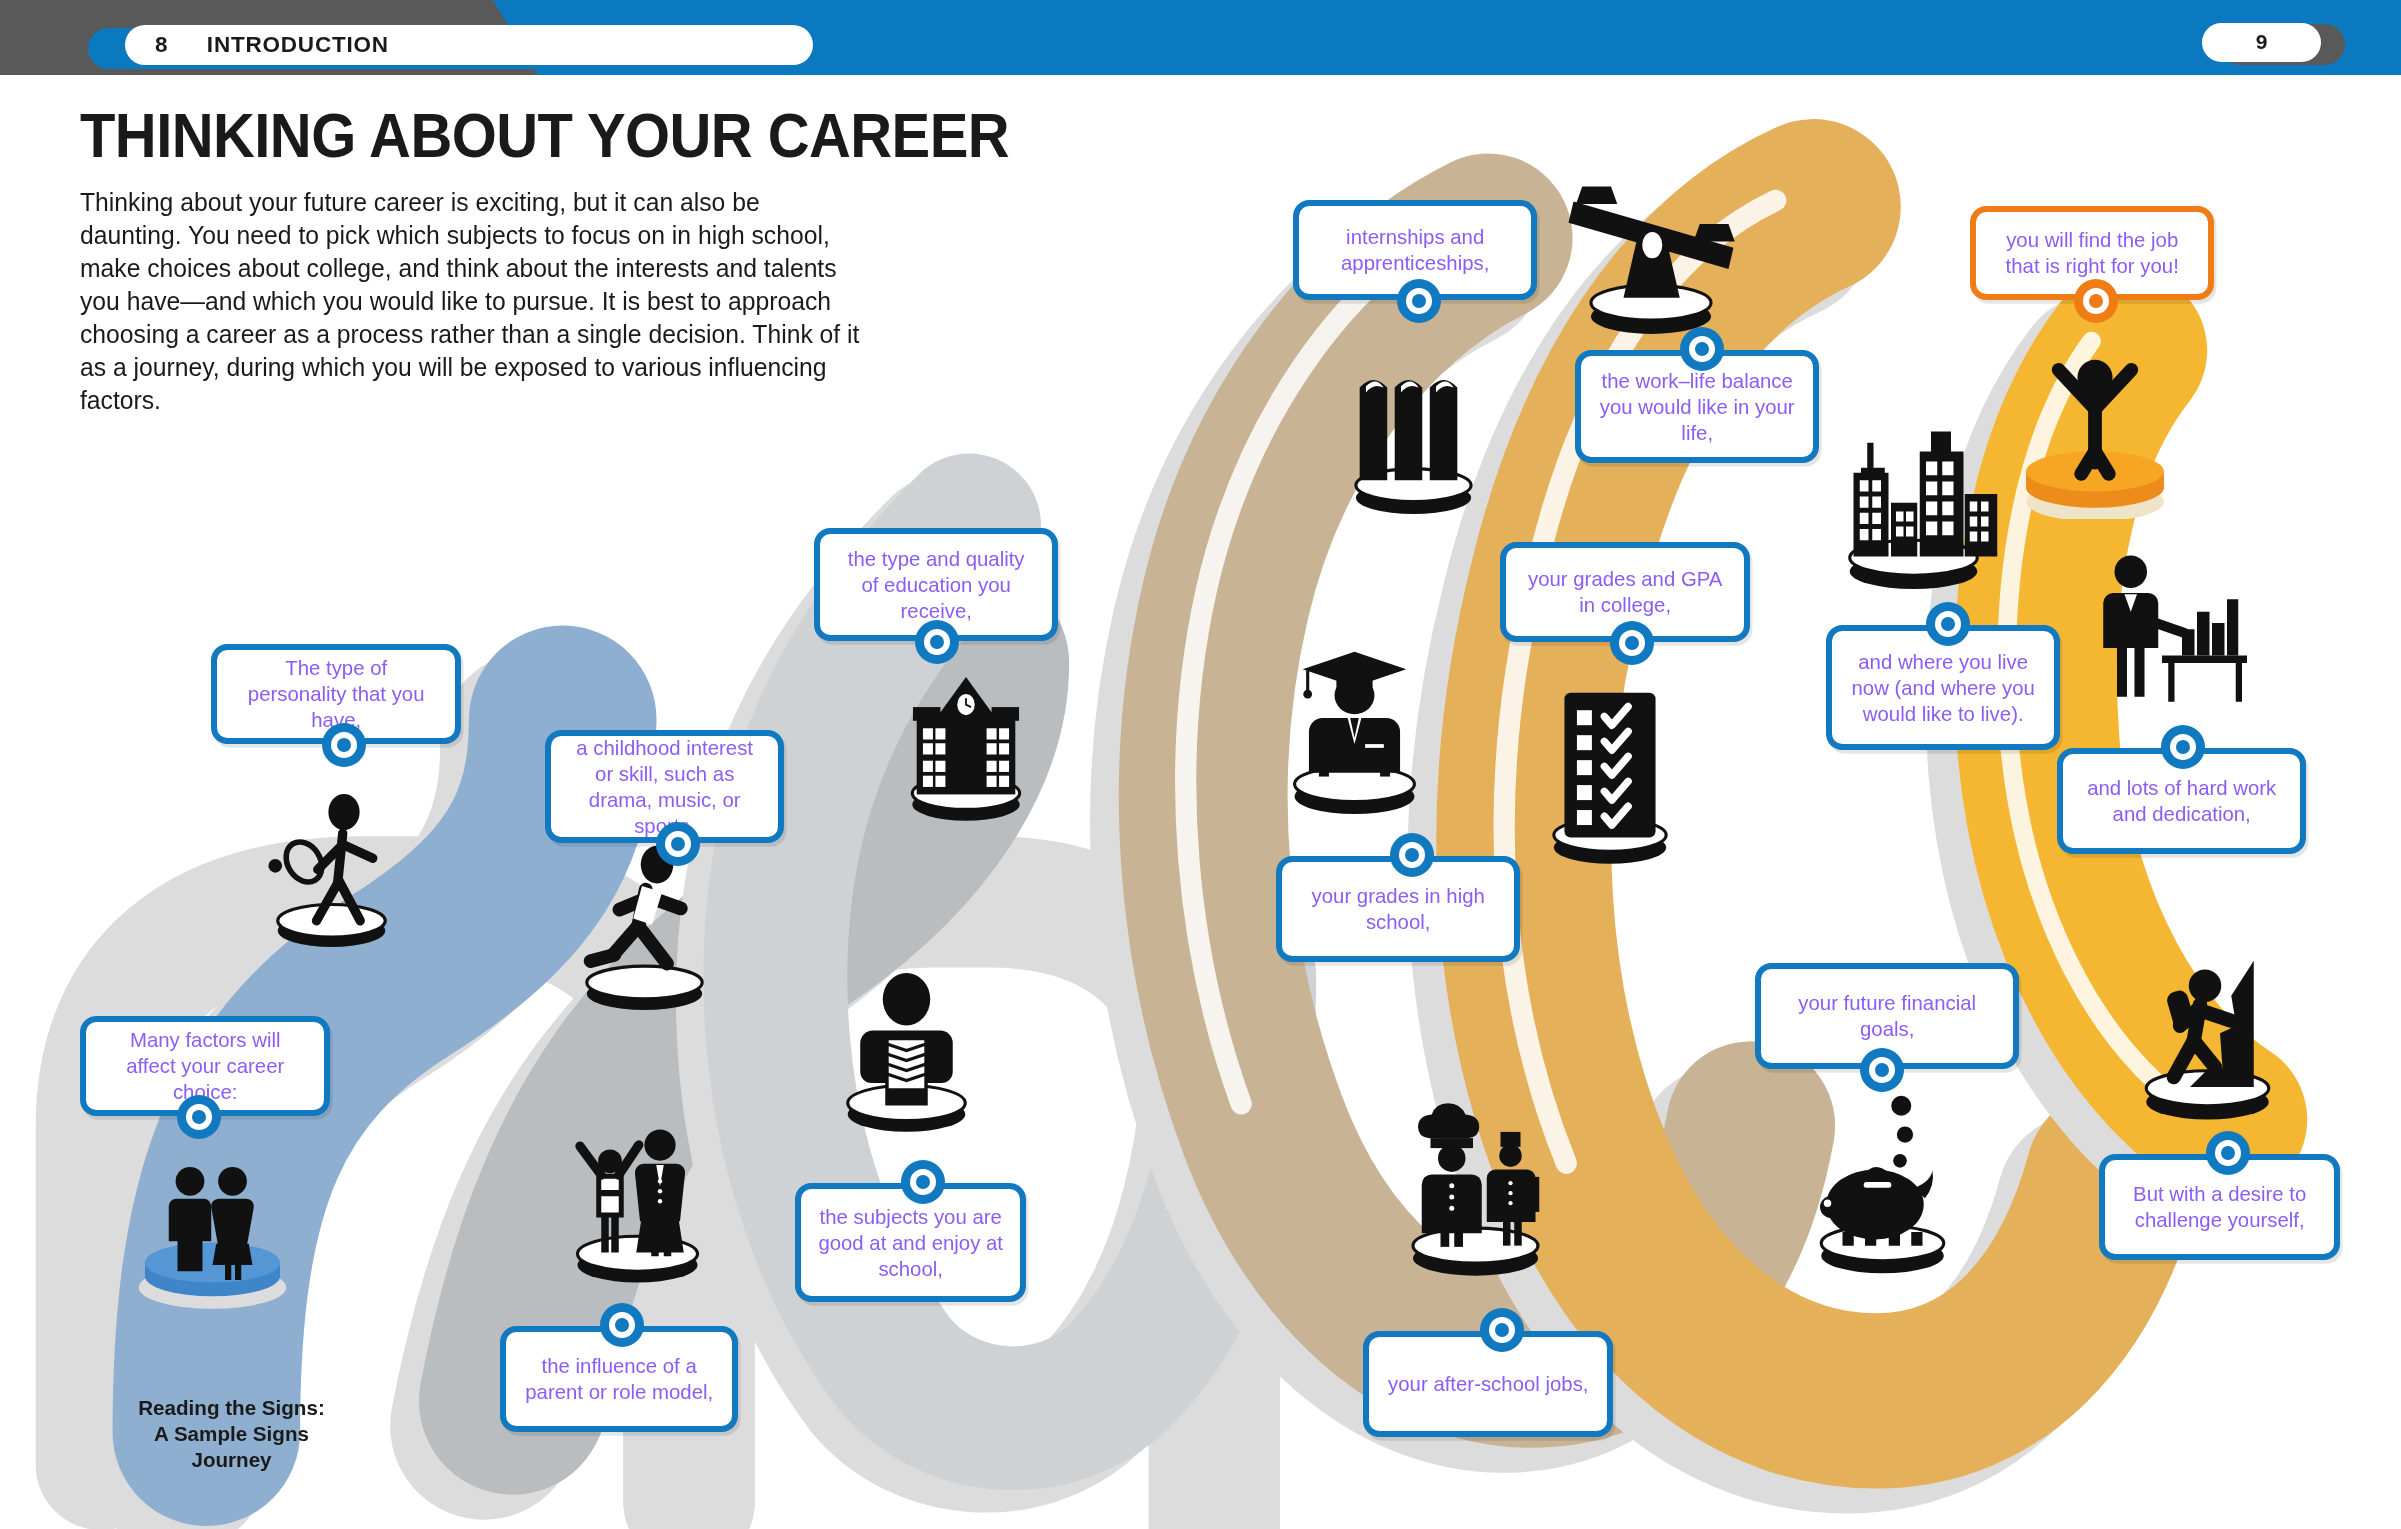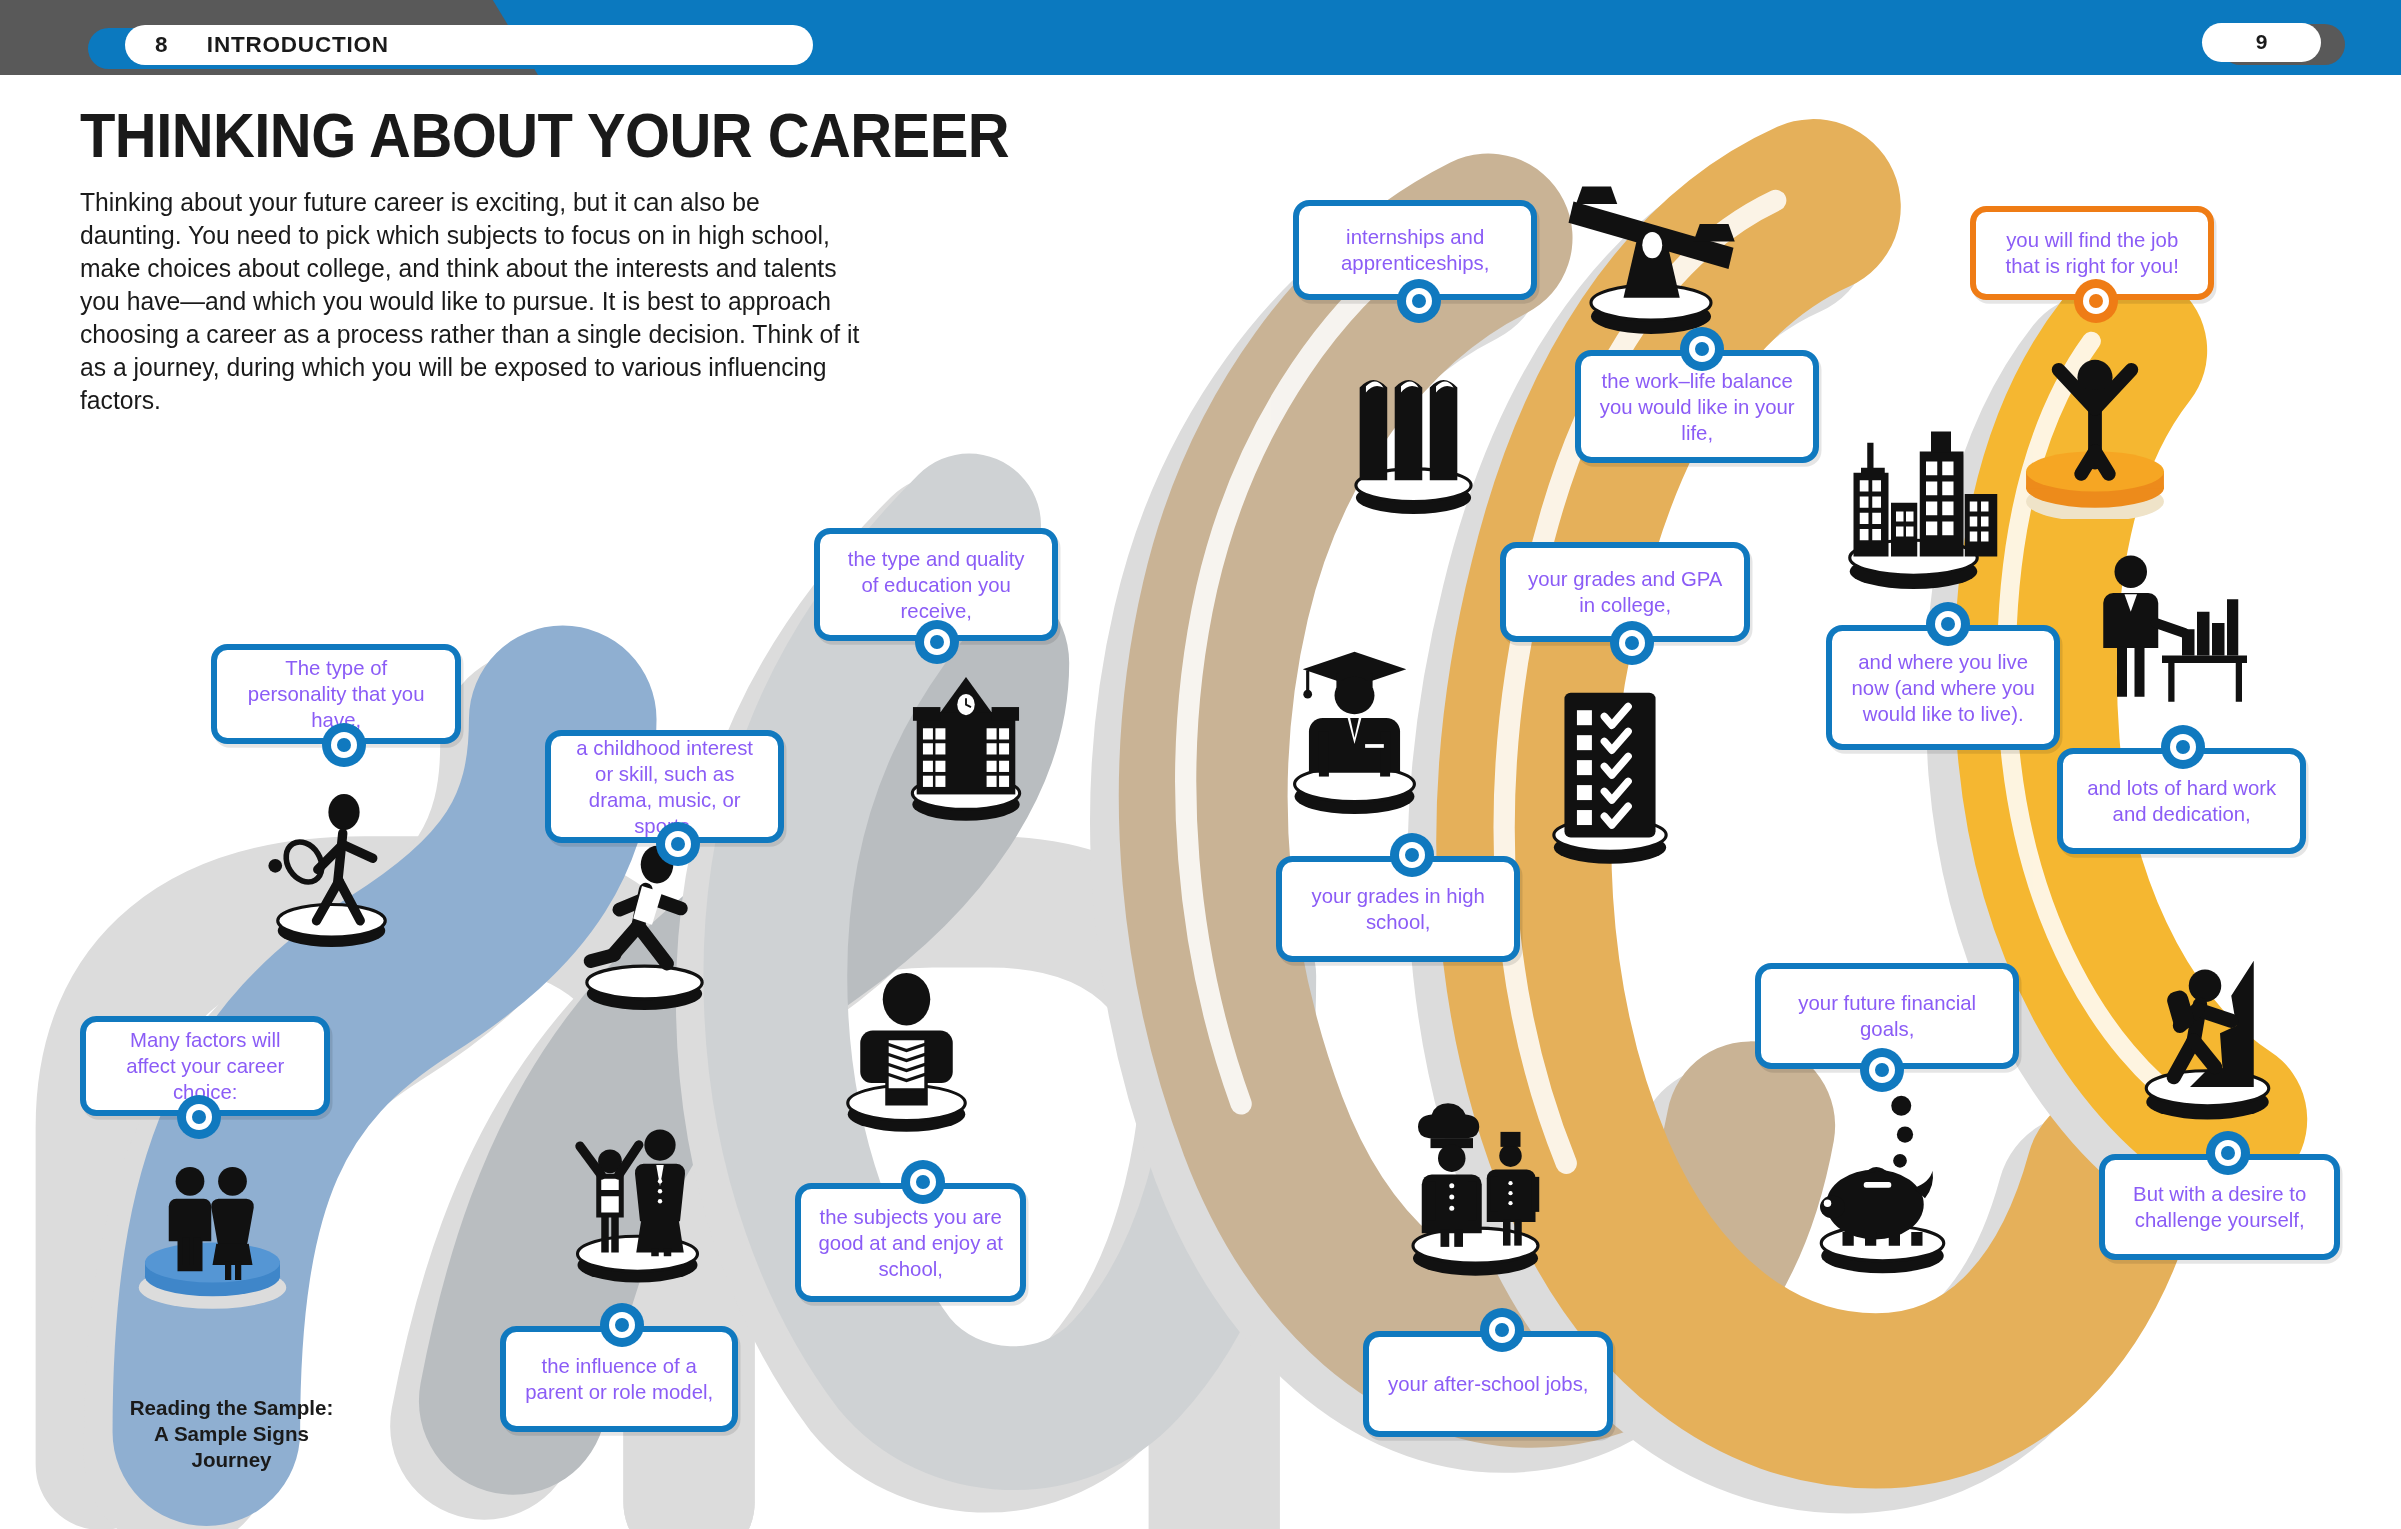--- a/index.html
+++ b/index.html
@@ -668,16 +668,16 @@
   <span class="txt">But with a desire to challenge yourself,</span>
   <div class="dot" style="left:101px; top:-29px;"></div>
 </div>
 
 <div class="callout orange" style="left:1970px; top:206px; width:244px; height:94px;">
   <span class="txt">you will find the job that is right for you!</span>
   <div class="dot orange" style="left:98px; bottom:-29px;"></div>
 </div>
 
 <div id="caption">
-  <div>Reading the Sample:</div>
+  <div>Reading the Signs:</div>
   <div>A Sample Signs Journey</div>
 </div>
 
 
 </body></html>

